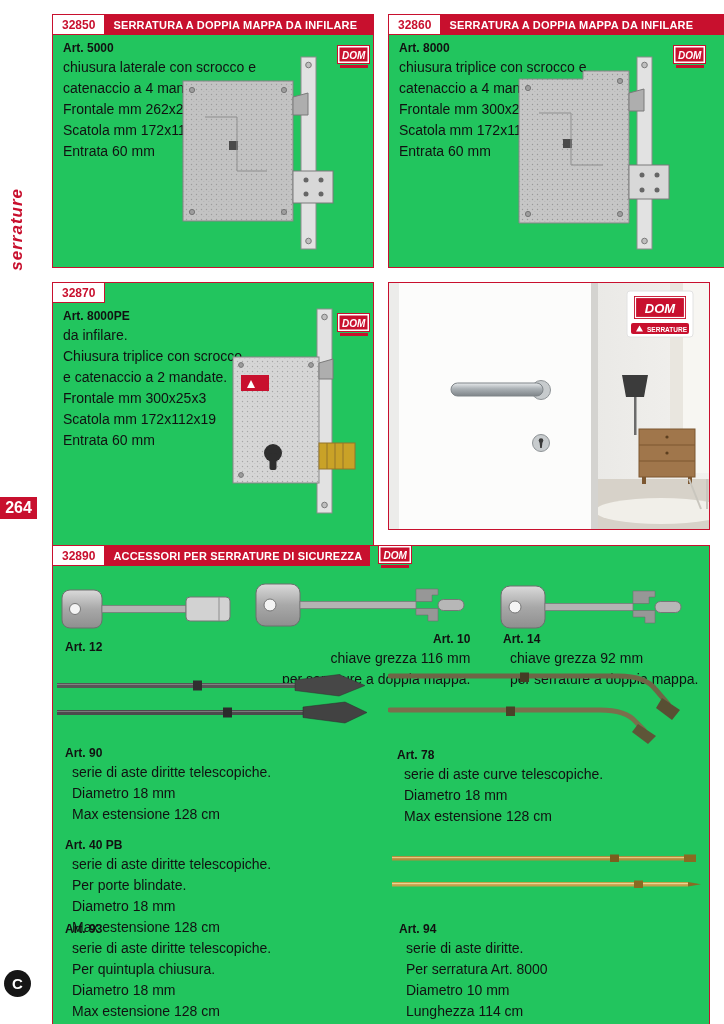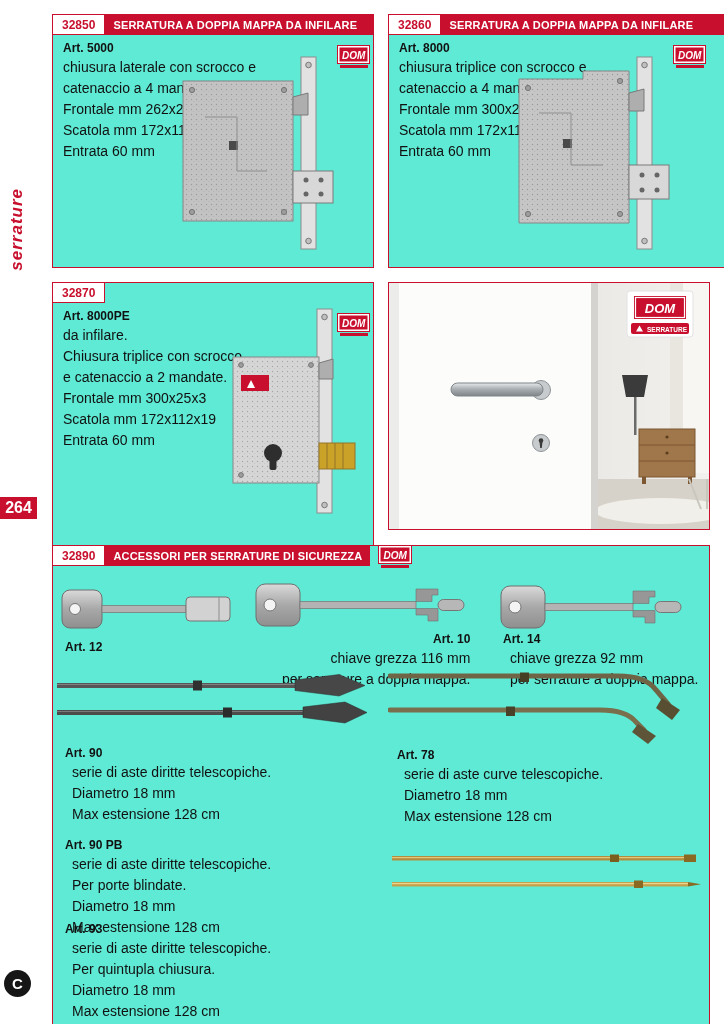--- a/index.html
+++ b/index.html
@@ -1,20 +1,20 @@
 <!DOCTYPE html>
 <html><head>
 <meta charset="utf-8">
 <style>
   :root{ --red:#c8102e; }
   *{ margin:0; padding:0; box-sizing:border-box; }
   html,body{ width:724px; height:1024px; }
   body{ position:relative; background:#fff; font-family:"Liberation Sans",sans-serif; overflow:hidden; color:#111; }
 
-  .panel{ position:absolute; border:1px solid var(--red); background:#5eead4;padding-left:6px; }
+  .panel{ position:absolute; border:1px solid var(--red); background:#22c55e;padding-left:6px; }
   .panel-header{ position:absolute; top:0; left:0; right:0; height:20px; display:flex; align-items:stretch; }
   .code-box{ background:#fff; color:var(--red); font-weight:bold; font-size:12px; display:flex; align-items:center; padding:0 9px; border-right:1px solid var(--red); border-bottom:1px solid var(--red); }
   .title-bar{ flex:1; background:var(--red); color:#fff; font-weight:bold; font-size:11px; display:flex; align-items:center; padding:0 8px; white-space:nowrap; letter-spacing:.2px; }
   .title-bar.fit{ flex:0 0 auto; }
 
   .art-block{ position:absolute; }
   .art-title{ font-weight:bold; font-size:12px; margin-bottom:2px; }
   .art-desc{ font-size:14px; line-height:21px; white-space:pre-line; }
   .art-desc.indent{ padding-left:7px; }
 
@@ -341,21 +341,21 @@
 Diametro 18 mm
 Max estensione 128 cm</div>
   </div>
   <div class="art-block" style="left:344px;top:202px;">
     <div class="art-title">Art. 78</div>
     <div class="art-desc indent">serie di aste curve telescopiche.
 Diametro 18 mm
 Max estensione 128 cm</div>
   </div>
   <div class="art-block" style="left:12px;top:292px;">
-    <div class="art-title">Art. 90 PB</div>
+    <div class="art-title">Art. 40 PB</div>
     <div class="art-desc indent">serie di aste diritte telescopiche.
 Per porte blindate.
 Diametro 18 mm
 Max estensione 128 cm</div>
   </div>
   <div class="art-block" style="left:12px;top:376px;">
     <div class="art-title">Art. 93</div>
     <div class="art-desc indent">serie di aste diritte telescopiche.
 Per quintupla chiusura.
 Diametro 18 mm
@@ -368,13 +368,20 @@
       <rect x="4" y="15" width="300" height="1.2" fill="#e3c87f"></rect>
       <rect x="296" y="12.5" width="12" height="7.5" fill="#8a6a22"></rect>
       <rect x="222" y="12.5" width="9" height="7.5" fill="#7b5d1d"></rect>
       <rect x="4" y="40" width="296" height="4.5" fill="#c5a04a"></rect>
       <rect x="4" y="41" width="296" height="1.2" fill="#ecd490"></rect>
       <rect x="246" y="38.5" width="9" height="7.5" fill="#8a6a22"></rect>
       <polygon points="300,40 313,42.2 300,44.5" fill="#8a6a22"></polygon>
     </svg>
   </div>
 
+  <div class="art-block" style="left:346px;top:376px;">
+    <div class="art-title">Art. 94</div>
+    <div class="art-desc indent">serie di aste diritte.
+Per serratura Art. 8000
+Diametro 10 mm
+Lunghezza 114 cm</div>
+  </div>
 </section>
 
 </body></html>

